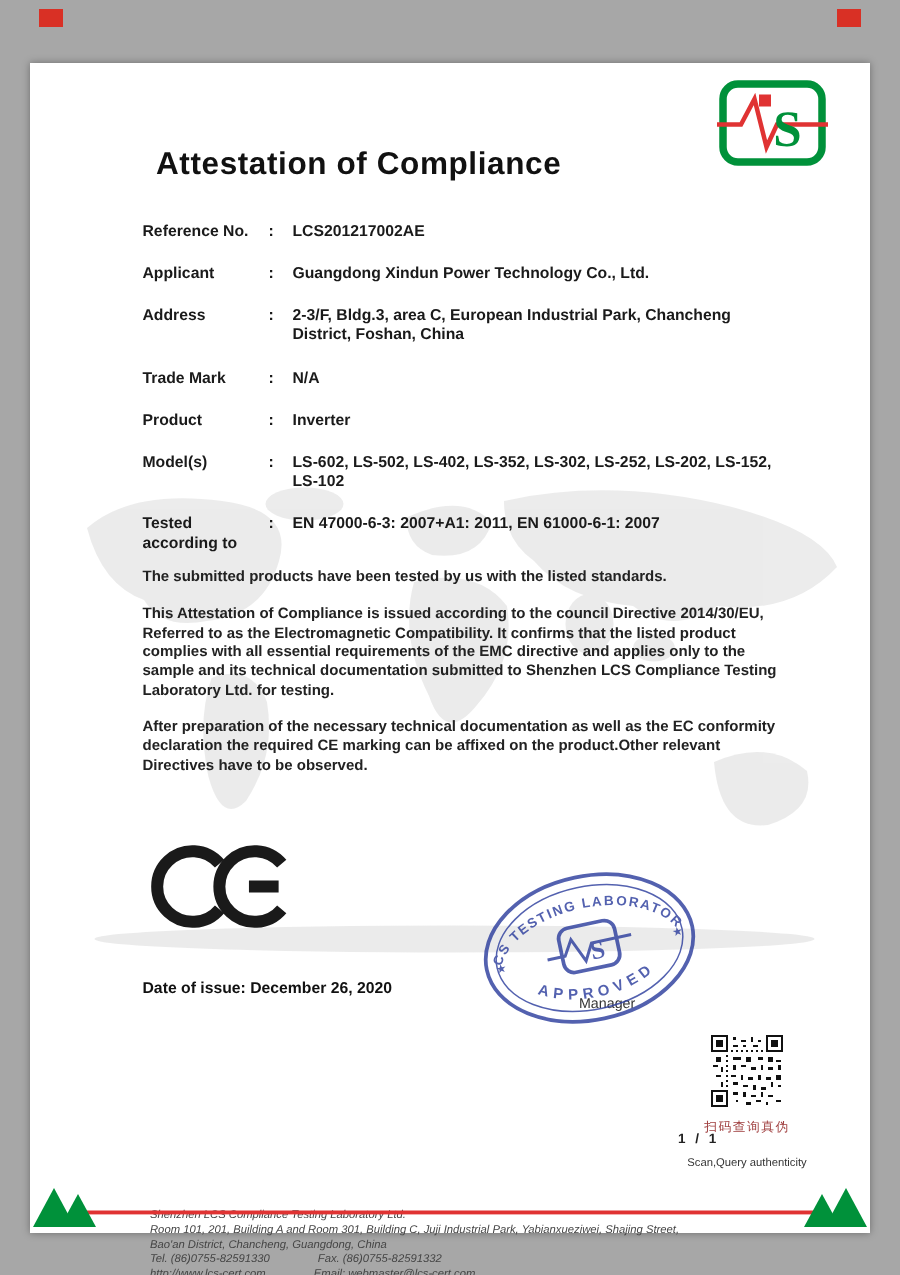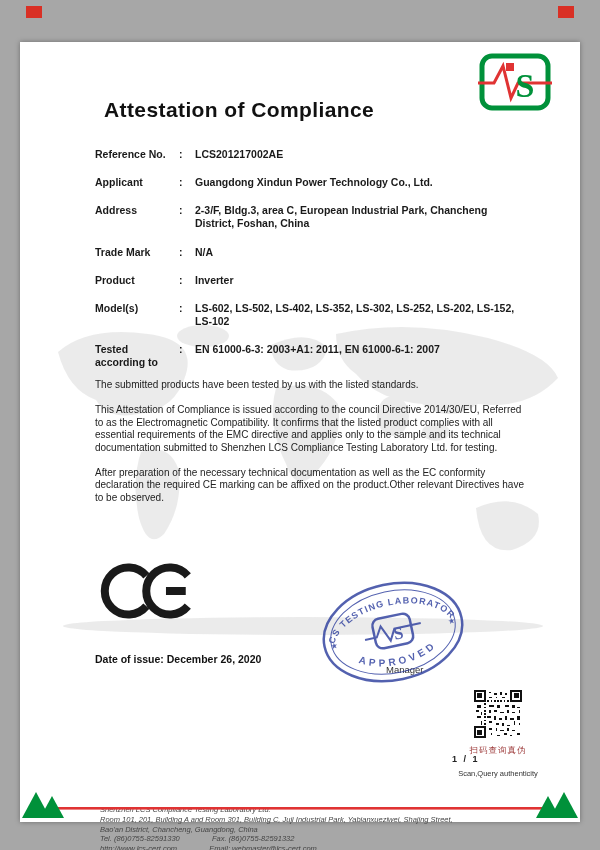--- a/index.html
+++ b/index.html
@@ -27,21 +27,21 @@
     position:absolute; left:84px; top:56px; z-index:2;
     font-size:21px; font-weight:bold; color:#111; letter-spacing:0.4px;
   }
 
   .content { position:absolute; left:75px; top:106px; width:434px; z-index:2; }
   .fields {
     display:grid; grid-template-columns:84px 16px 330px; row-gap:15px;
     font-size:10.5px; font-weight:bold; color:#1a1a1a; line-height:1.25;
   }
   .fields .colon { text-align:left; }
-  .paragraphs { margin-top:10px; font-size:10px; color:#222; line-height:1.27; font-weight:normal; }
+  .paragraphs { margin-top:10px; font-size:10px; color:#222; line-height:1.27; font-weight:bold; }
   .paragraphs p { margin-bottom:12px; }
 
   .ce-mark { position:absolute; left:80px; top:518px; z-index:2; }
   .sr { position:absolute; width:1px; height:1px; overflow:hidden; clip:rect(0 0 0 0); }
 
   .stamp { position:absolute; left:298px; top:536px; z-index:3; }
   .manager { position:absolute; left:366px; top:622px; z-index:2; font-size:9.5px; color:#333; }
 
   .issue-date { position:absolute; left:75px; top:611px; z-index:2; font-size:10.5px; font-weight:bold; color:#111; }
 
@@ -108,21 +108,21 @@
       <div class="lbl">Product</div>
       <div class="colon">:</div>
       <div class="val">Inverter</div>
 
       <div class="lbl">Model(s)</div>
       <div class="colon">:</div>
       <div class="val">LS-602, LS-502, LS-402, LS-352, LS-302, LS-252, LS-202, LS-152, LS-102</div>
 
       <div class="lbl">Tested according to</div>
       <div class="colon">:</div>
-      <div class="val">EN 61000-6-3: 2003+A1: 2011, EN 61000-6-1: 2007</div>
+      <div class="val">EN 47000-6-3: 2007+A1: 2011, EN 61000-6-1: 2007</div>
     </div>
 
     <div class="paragraphs">
       <p>The submitted products have been tested by us with the listed standards.</p>
       <p>This Attestation of Compliance is issued according to the council Directive 2014/30/EU, Referred to as the Electromagnetic Compatibility. It confirms that the listed product complies with all essential requirements of the EMC directive and applies only to the sample and its technical documentation submitted to Shenzhen LCS Compliance Testing Laboratory Ltd. for testing.</p>
       <p>After preparation of the necessary technical documentation as well as the EC conformity declaration the required CE marking can be affixed on the product.Other relevant Directives have to be observed.</p>
     </div>
   </div>
 
   <div class="ce-mark">

